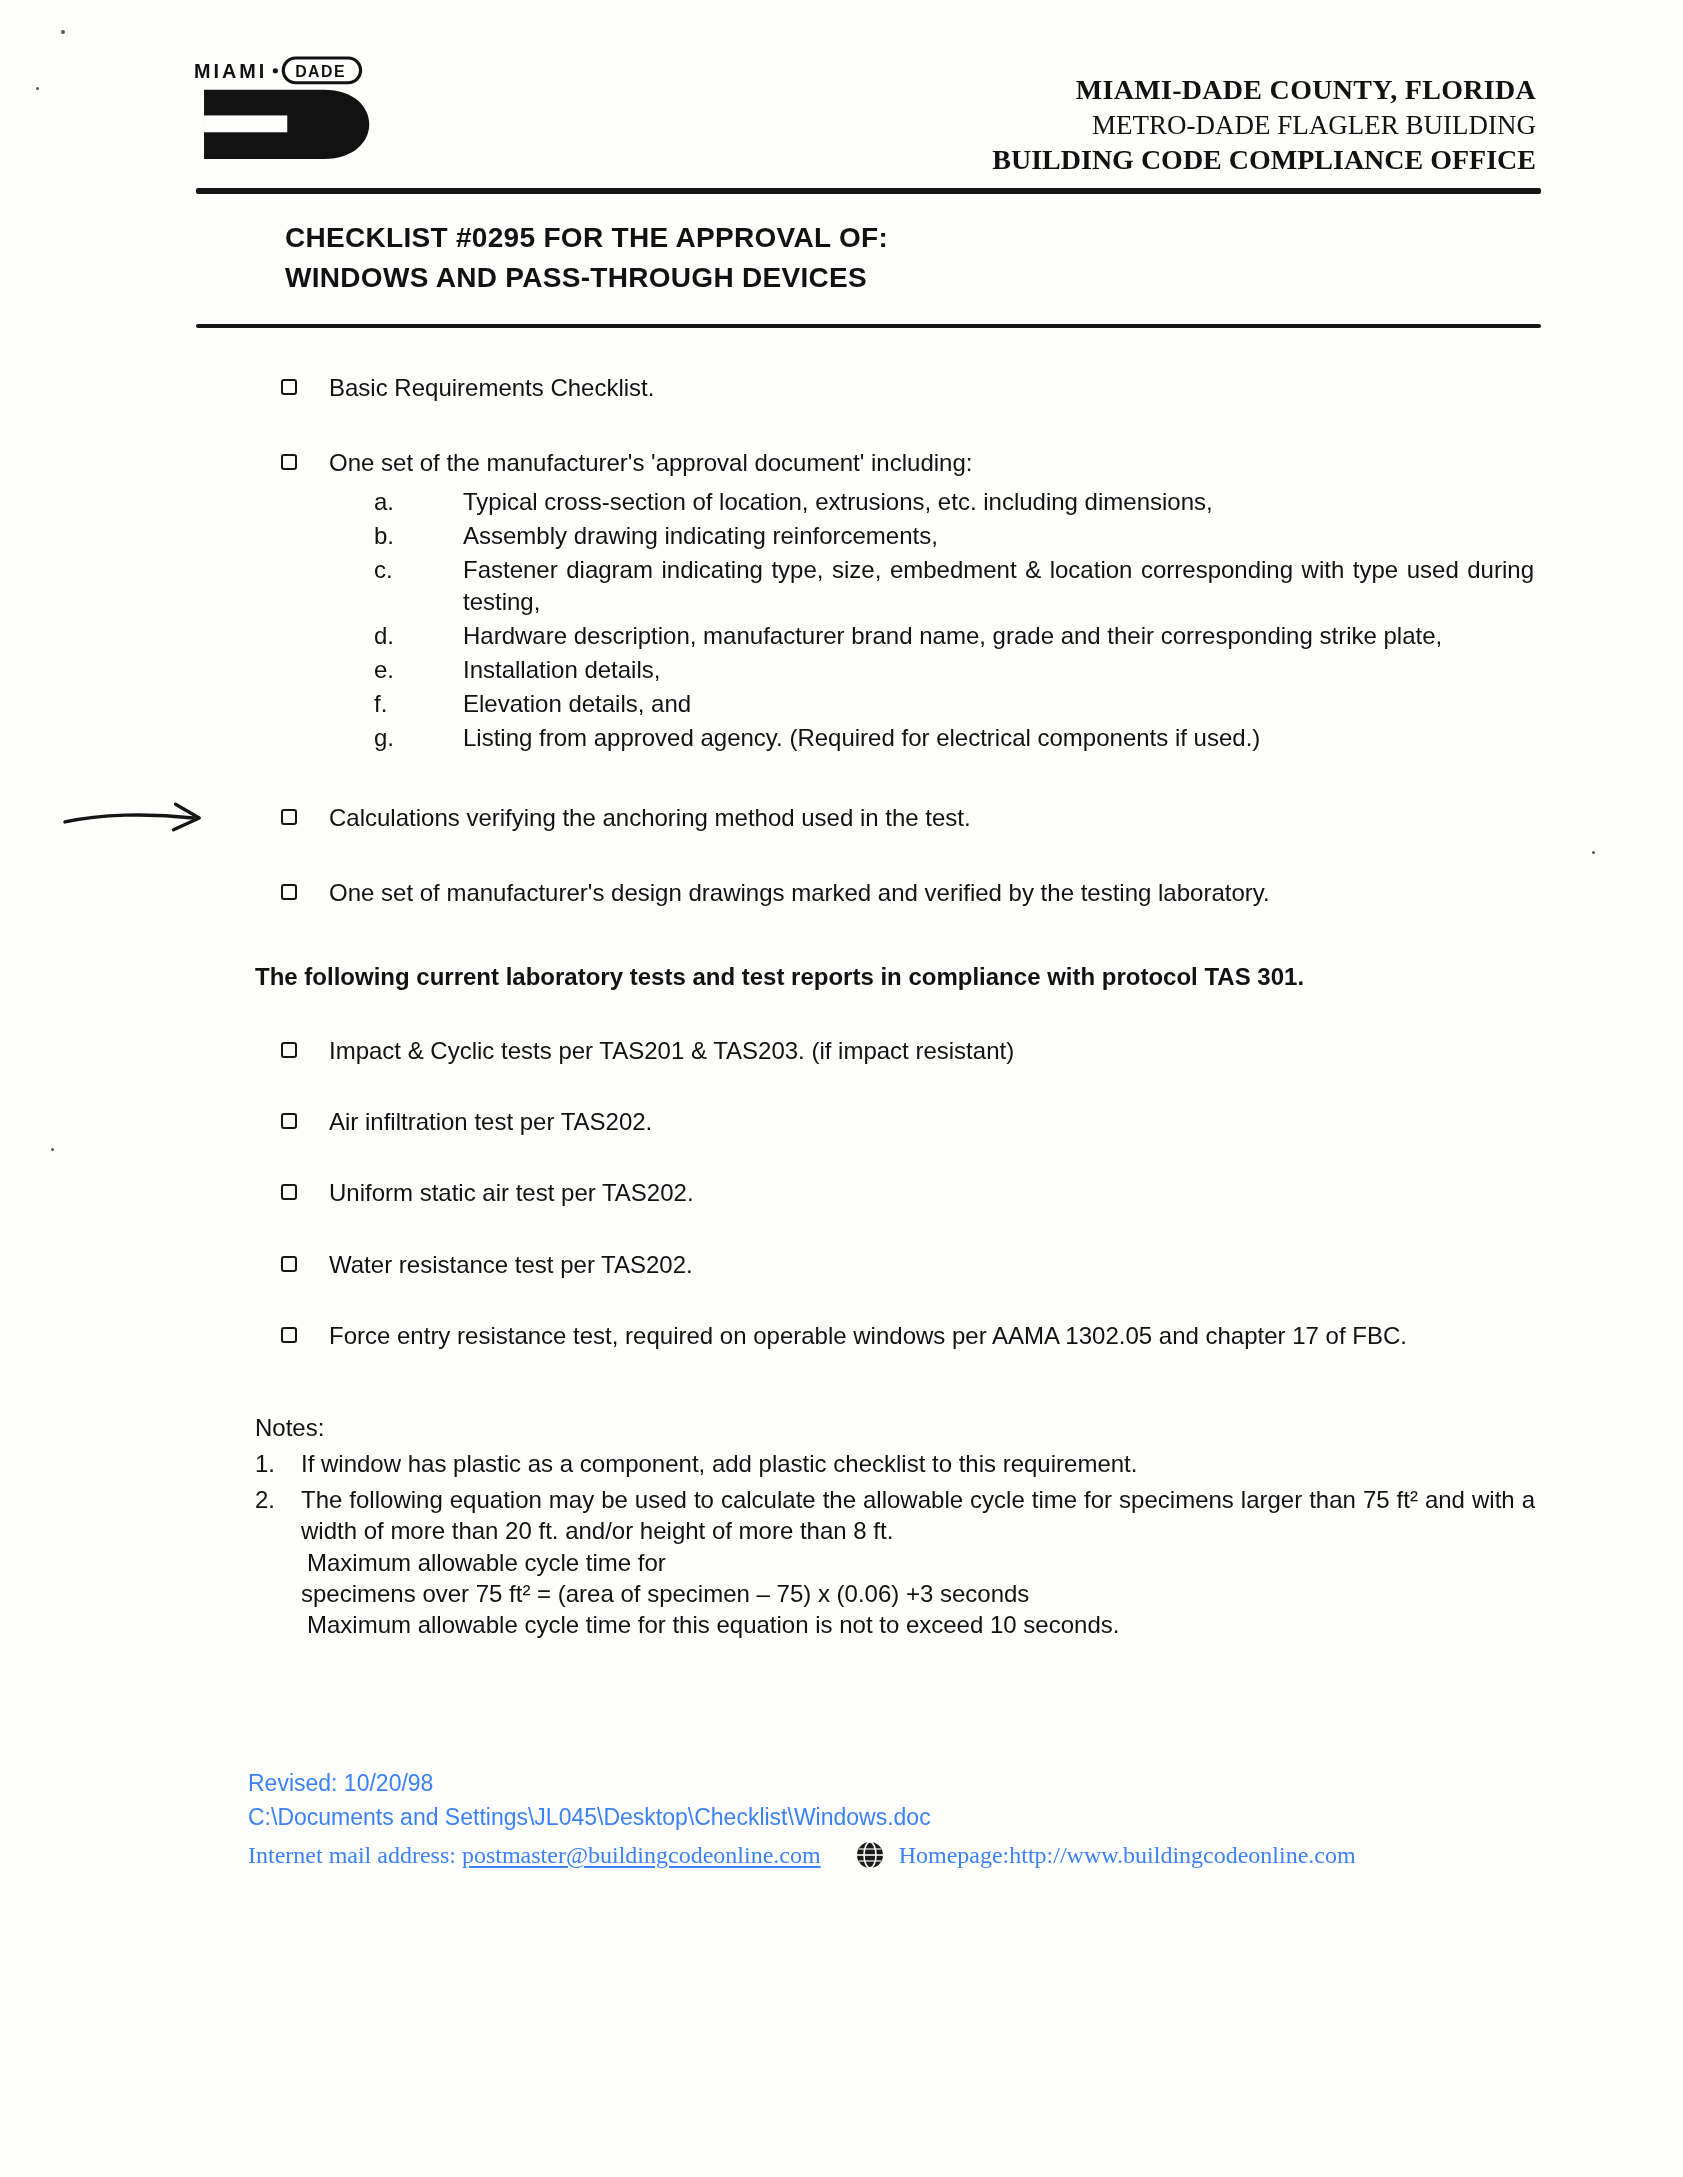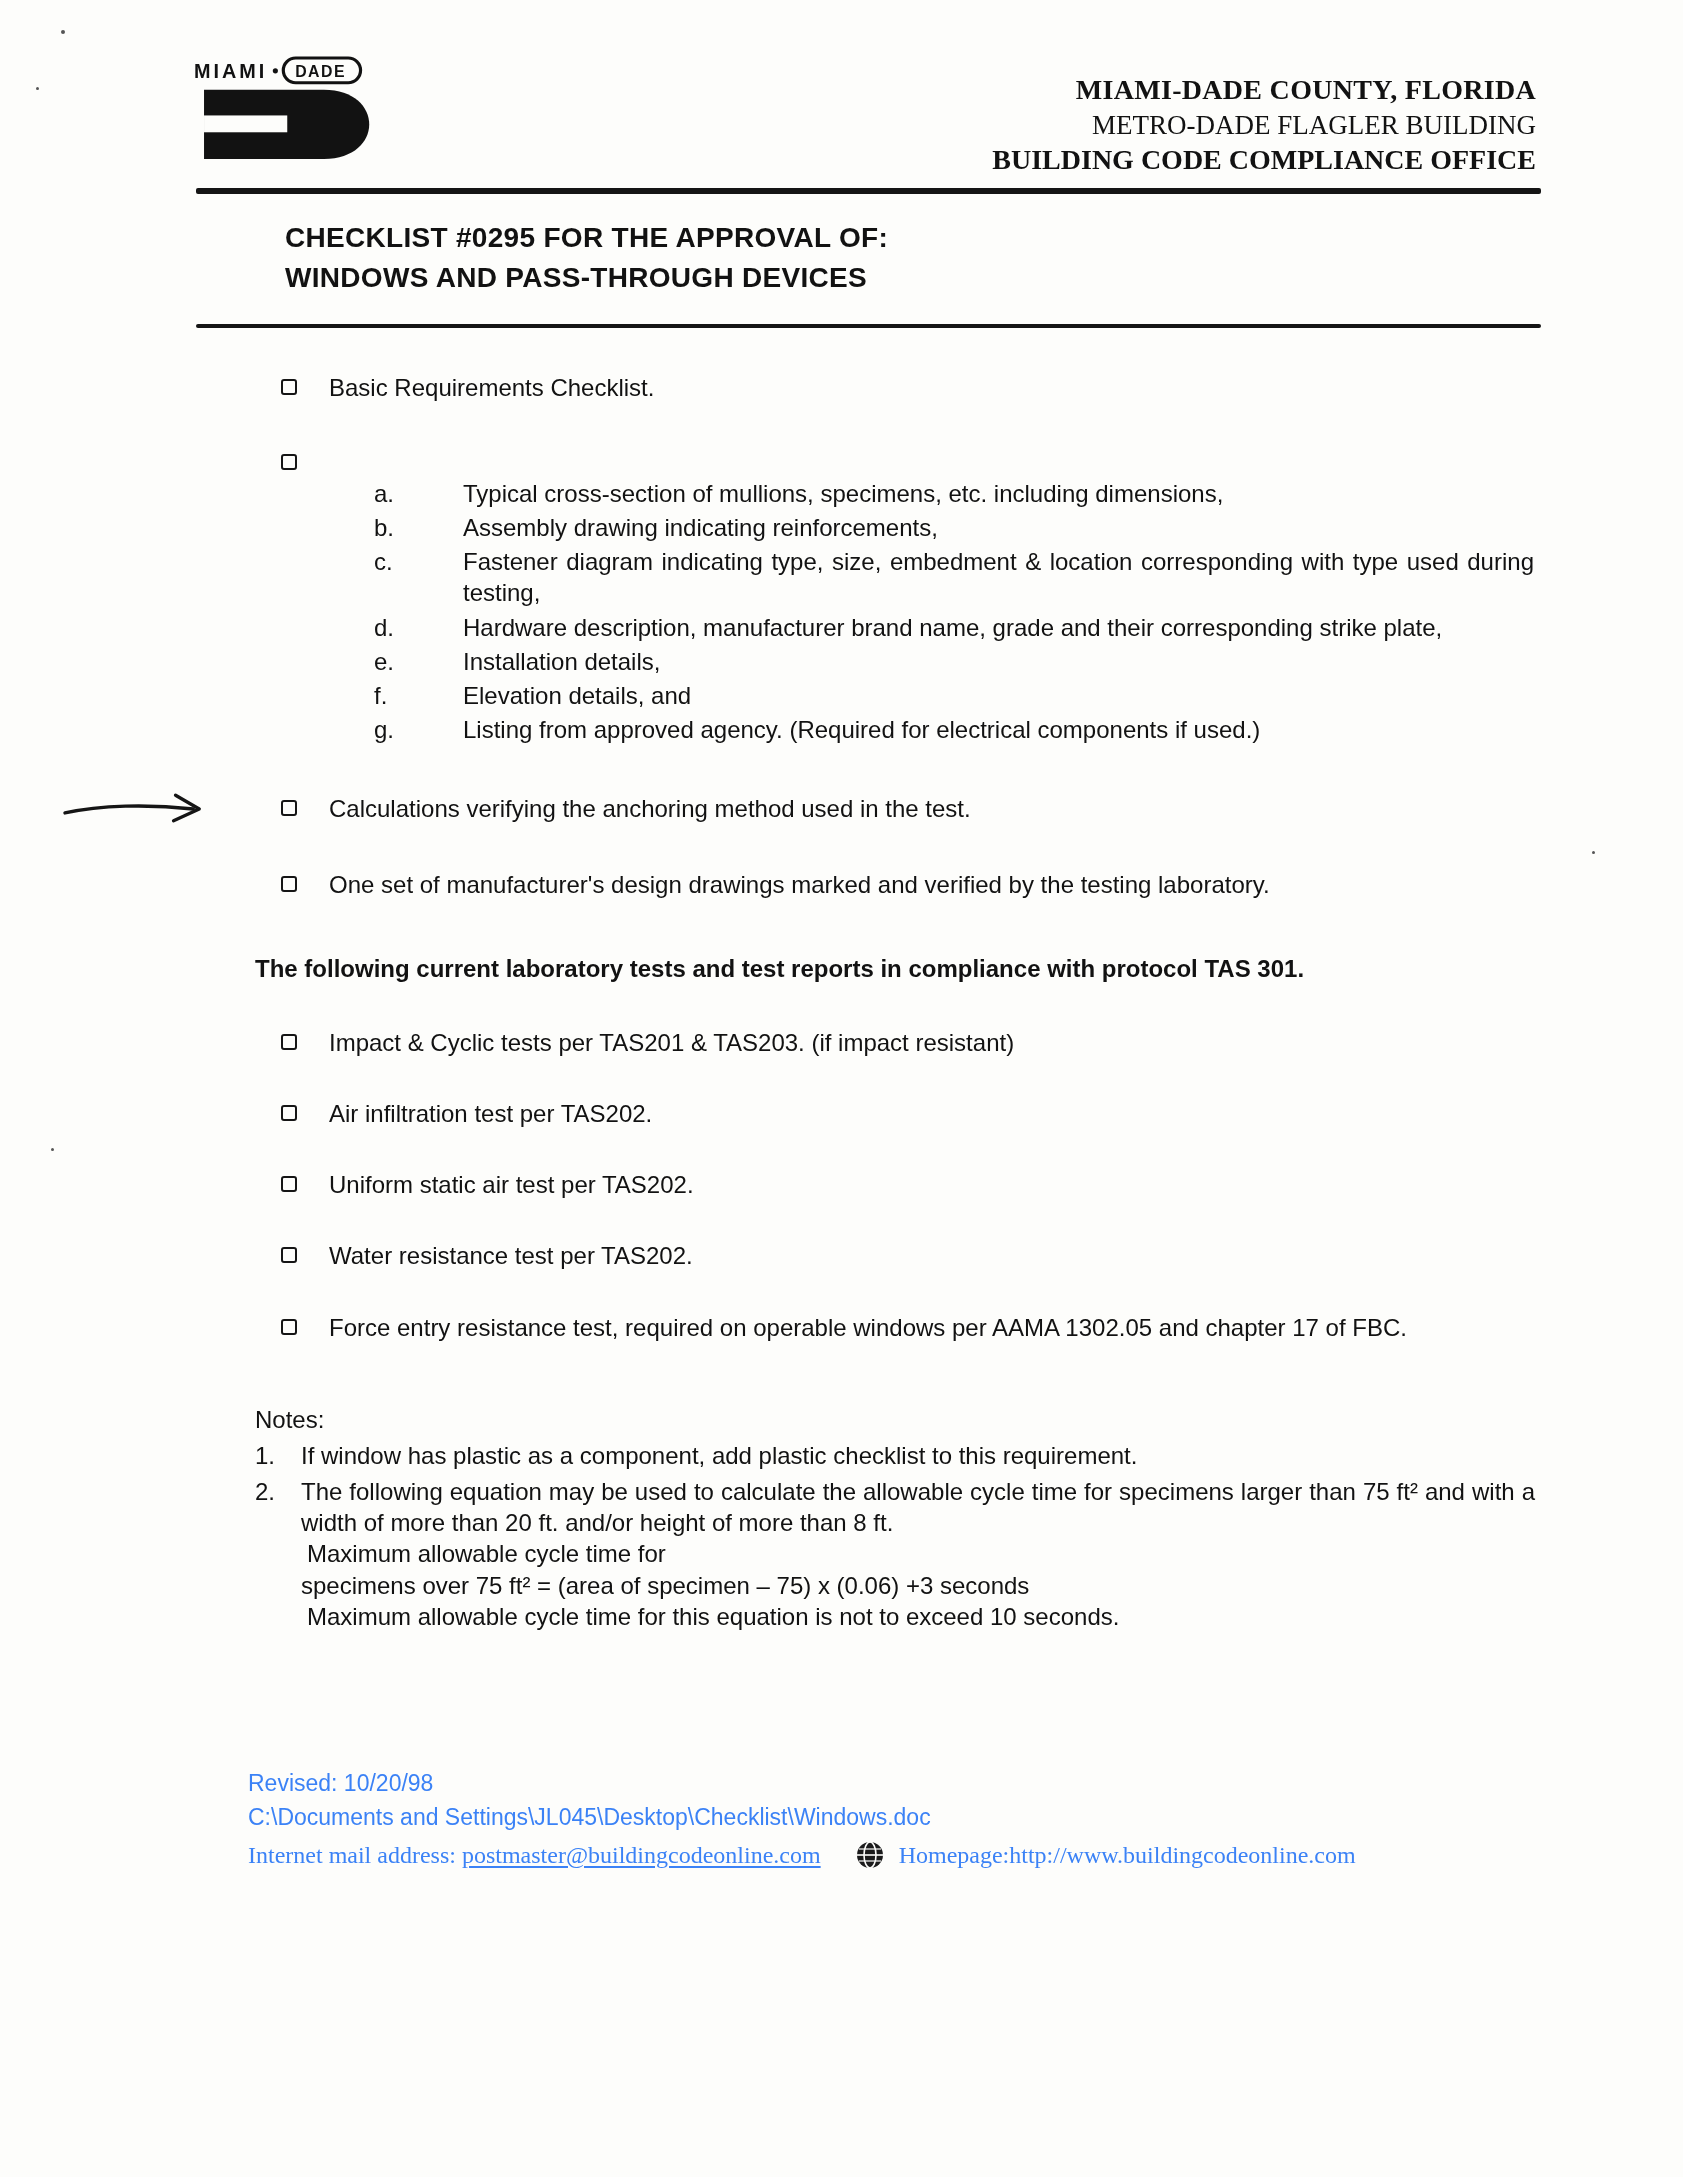--- a/index.html
+++ b/index.html
@@ -86,25 +86,26 @@
   <main>
 
     <div class="ck-item">
       <span class="ckbox"></span>
       <span class="ck-text">Basic Requirements Checklist.</span>
     </div>
 
     <div>
       <div class="ck-item">
         <span class="ckbox"></span>
+        <span class="ck-text">One set of the manufacturer's 'approval document' including:</span>
       </div>
       <div class="sublist">
         <div class="subrow">
           <span class="sublabel">a.</span>
-          <span class="subtext">Typical cross-section of mullions, specimens, etc. including dimensions,</span>
+          <span class="subtext">Typical cross-section of location, extrusions, etc. including dimensions,</span>
         </div>
         <div class="subrow">
           <span class="sublabel">b.</span>
           <span class="subtext">Assembly drawing indicating reinforcements,</span>
         </div>
         <div class="subrow">
           <span class="sublabel">c.</span>
           <span class="subtext">Fastener diagram indicating type, size, embedment &amp; location corresponding with type used during testing,</span>
         </div>
         <div class="subrow">

